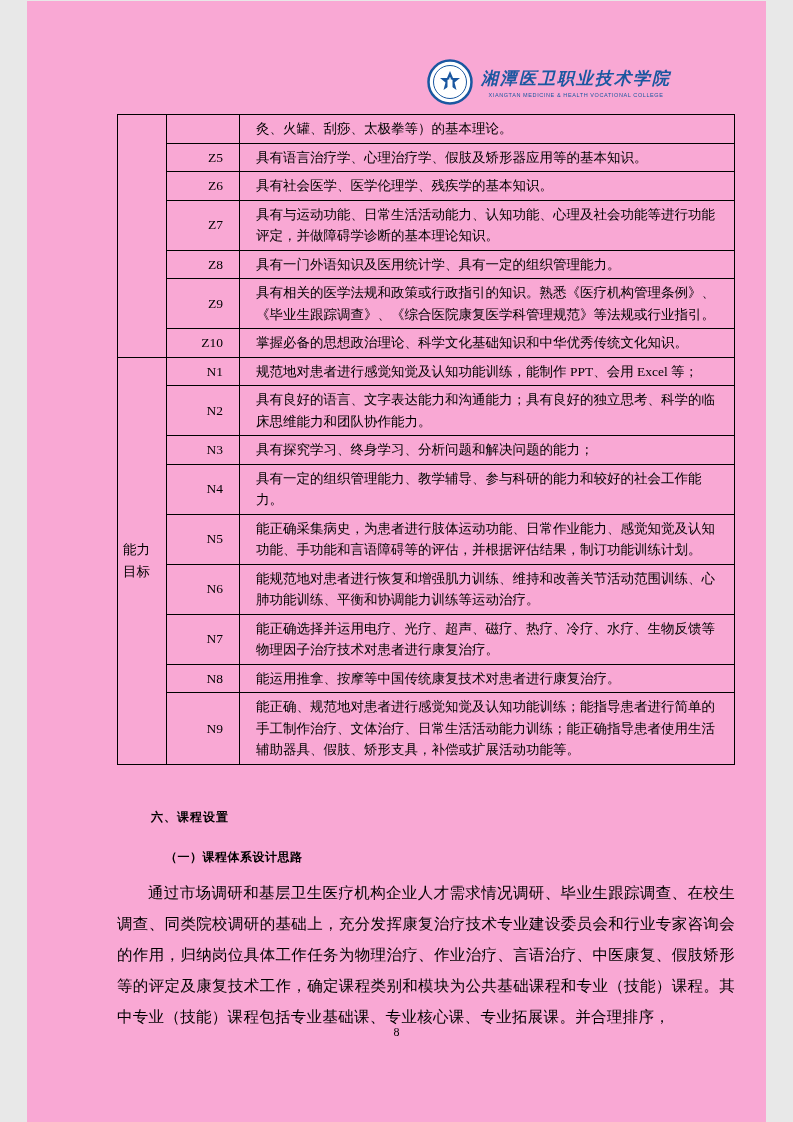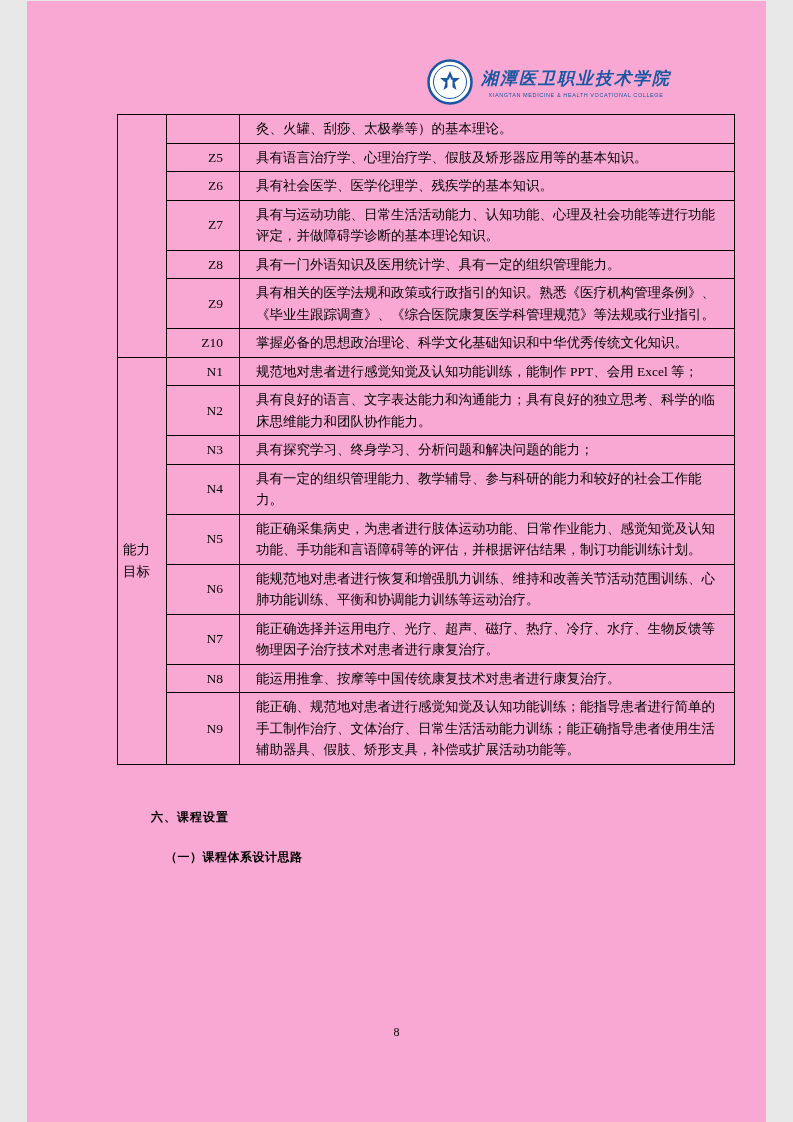--- a/index.html
+++ b/index.html
@@ -196,16 +196,17 @@
         </tr>
         <tr>
           <td class="code">N9</td>
           <td class="content">能正确、规范地对患者进行感觉知觉及认知功能训练；能指导患者进行简单的手工制作治疗、文体治疗、日常生活活动能力训练；能正确指导患者使用生活辅助器具、假肢、矫形支具，补偿或扩展活动功能等。</td>
         </tr>
       </tbody>
   </table>
 
   <div class="section-heading">六、课程设置</div>
   <div class="section-subheading">（一）课程体系设计思路</div>
+  <div class="body-paragraph">通过市场调研和基层卫生医疗机构企业人才需求情况调研、毕业生跟踪调查、在校生调查、同类院校调研的基础上，充分发挥康复治疗技术专业建设委员会和行业专家咨询会的作用，归纳岗位具体工作任务为物理治疗、作业治疗、言语治疗、中医康复、假肢矫形等的评定及康复技术工作，确定课程类别和模块为公共基础课程和专业（技能）课程。其中专业（技能）课程包括专业基础课、专业核心课、专业拓展课。并合理排序，</div>
 
   <div class="page-number">8</div>
 
 </div>
 
 </body></html>

